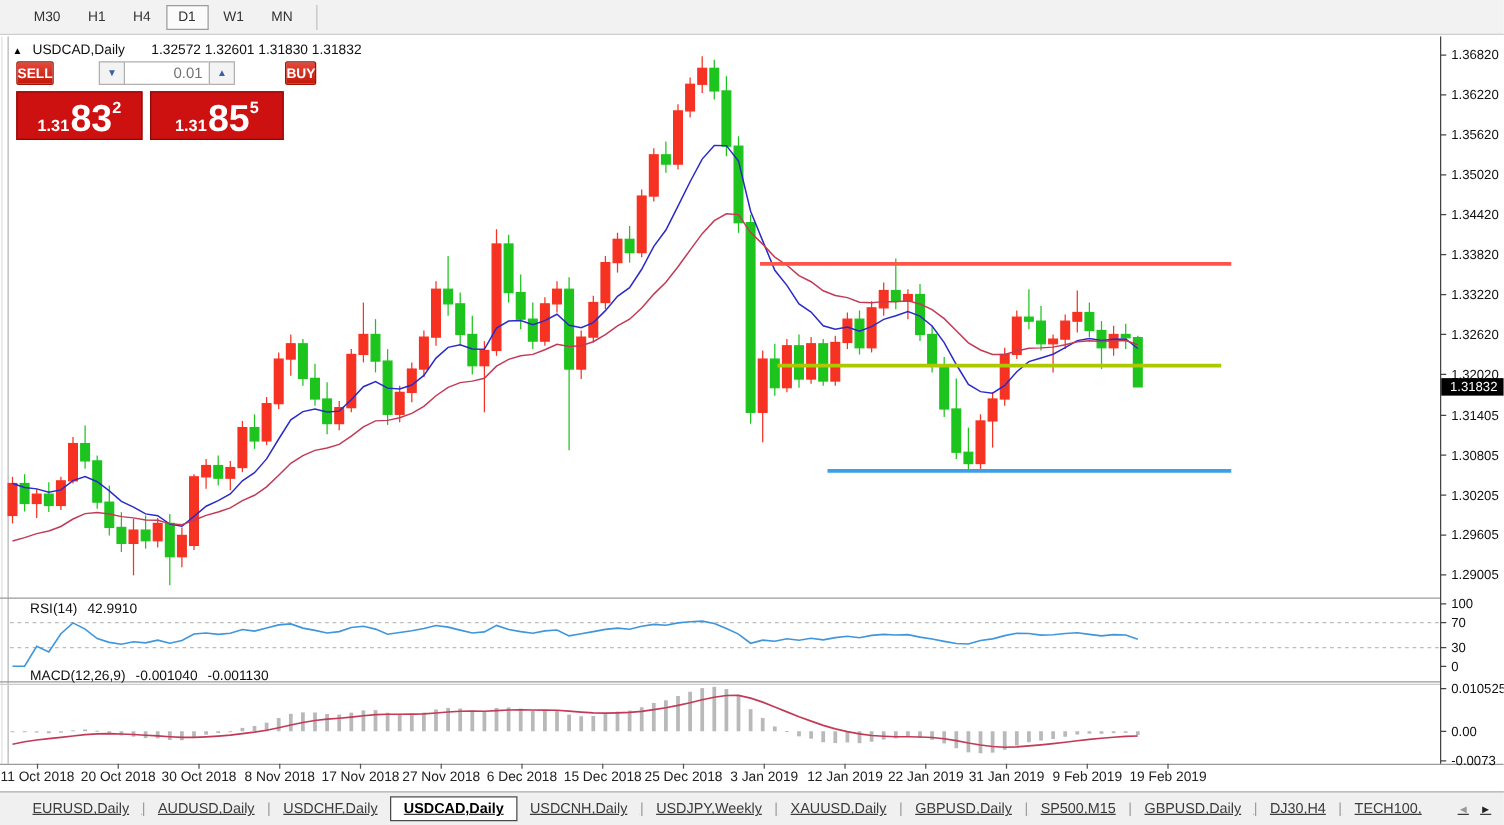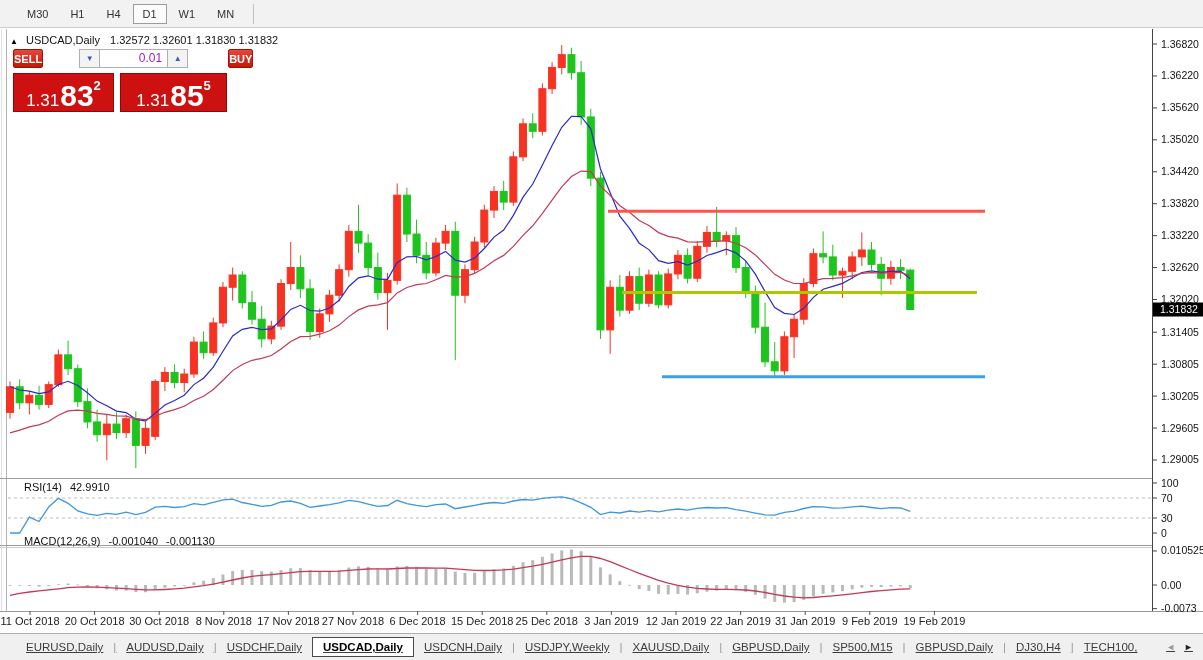--- a/index.html
+++ b/index.html
@@ -9,41 +9,41 @@
   .toolbar{position:absolute;top:0;left:0;width:1203px;height:28px;background:#f2f2f2;
            border-bottom:1px solid #cfcfcf;display:flex;align-items:center;padding-left:16px;box-sizing:border-box;}
   .tf-btn{font-size:11px;color:#333;padding:3px 9px;margin:0 1px;border:1px solid transparent;cursor:default;}
   .tf-btn.active{background:#fbfbfb;border:1px solid #9c9c9c;}
   .toolbar-sep{width:1px;height:20px;background:#c2c2c2;margin:0 8px;}
   
   #chart-root{position:absolute;top:29px;left:0;width:1203px;height:604px;}
   #chart-svg{position:absolute;top:0;left:0;}
   .chart-title{position:absolute;top:5px;left:10px;font-size:11px;color:#111;white-space:nowrap;}
   .chart-title .tri{font-size:8px;margin-right:5px;color:#000;}
-  .chart-title .ohlc{margin-left:7px;text-align:right;}
+  .chart-title .ohlc{margin-left:18px;text-align:right;}
   .pane-label{position:absolute;font-size:11px;color:#111;white-space:nowrap;padding-left:12px;}
   .pane-label .val{margin-left:5px;}
   
   .trade-panel{position:absolute;left:13px;top:20px;width:216px;}
   .tp-row1{display:flex;height:19px;align-items:stretch;gap:31px;}
   .btn-sell,.btn-buy{background:linear-gradient(#e4483c,#c21807);color:#fff;font-size:11px;font-weight:700;
       border:1px solid #9e1206;border-radius:2px;display:flex;align-items:center;justify-content:center;cursor:default;}
   .btn-sell{width:45px;}
   .btn-buy{width:41px;}
   .vol-group{display:flex;margin-left:5px;margin-right:9px;}
   .vol-btn{width:19px;background:#f3f3f3;border:1px solid #b0b0b0;color:#3a5fa8;font-size:8px;
       display:flex;align-items:center;justify-content:center;cursor:default;}
   .vol-field{width:62px;background:#fff;border-top:1px solid #b0b0b0;border-bottom:1px solid #b0b0b0;
-      font-size:12px;text-align:right;padding-right:5px;line-height:17px;color:#a21caf;}
+      font-size:12px;text-align:right;padding-right:5px;line-height:17px;color:#737373;}
   .tp-row2{display:flex;margin-top:5px;}
   .price-box{background:#cd1111;border:1px solid #8e0808;color:#fff;height:35px;
       display:flex;align-items:flex-end;justify-content:center;padding-bottom:2px;box-sizing:content-box;}
   .pb-left{width:99px;margin-right:6px;}
   .pb-right{width:105px;}
-  .pp-prefix{font-size:17px;line-height:16px;margin-right:1px;font-weight:400;}
+  .pp-prefix{font-size:13px;line-height:16px;margin-right:1px;font-weight:700;}
   .pp-big{font-size:30px;line-height:27px;font-weight:bold;}
   .pp-sup{font-size:13px;align-self:flex-start;margin-top:4px;font-weight:700;}
   
   .tabs{position:absolute;top:633px;left:0;width:1203px;height:27px;background:#f0f0f0;
         border-top:1px solid #adadad;display:flex;align-items:center;font-size:11.5px;color:#3c3c3c;
         padding-left:16px;box-sizing:border-box;text-decoration:underline;}
   .tab{padding:4px 10px;white-space:nowrap;cursor:default;}
   .tab.active{background:#fff;border:1px solid #4a4a4a;font-weight:700;color:#000;padding:3px 10px;}
   .tab-sep{color:#9a9a9a;}
   .tab-arrows{margin-left:auto;margin-right:10px;font-size:9px;display:flex;gap:9px;}

